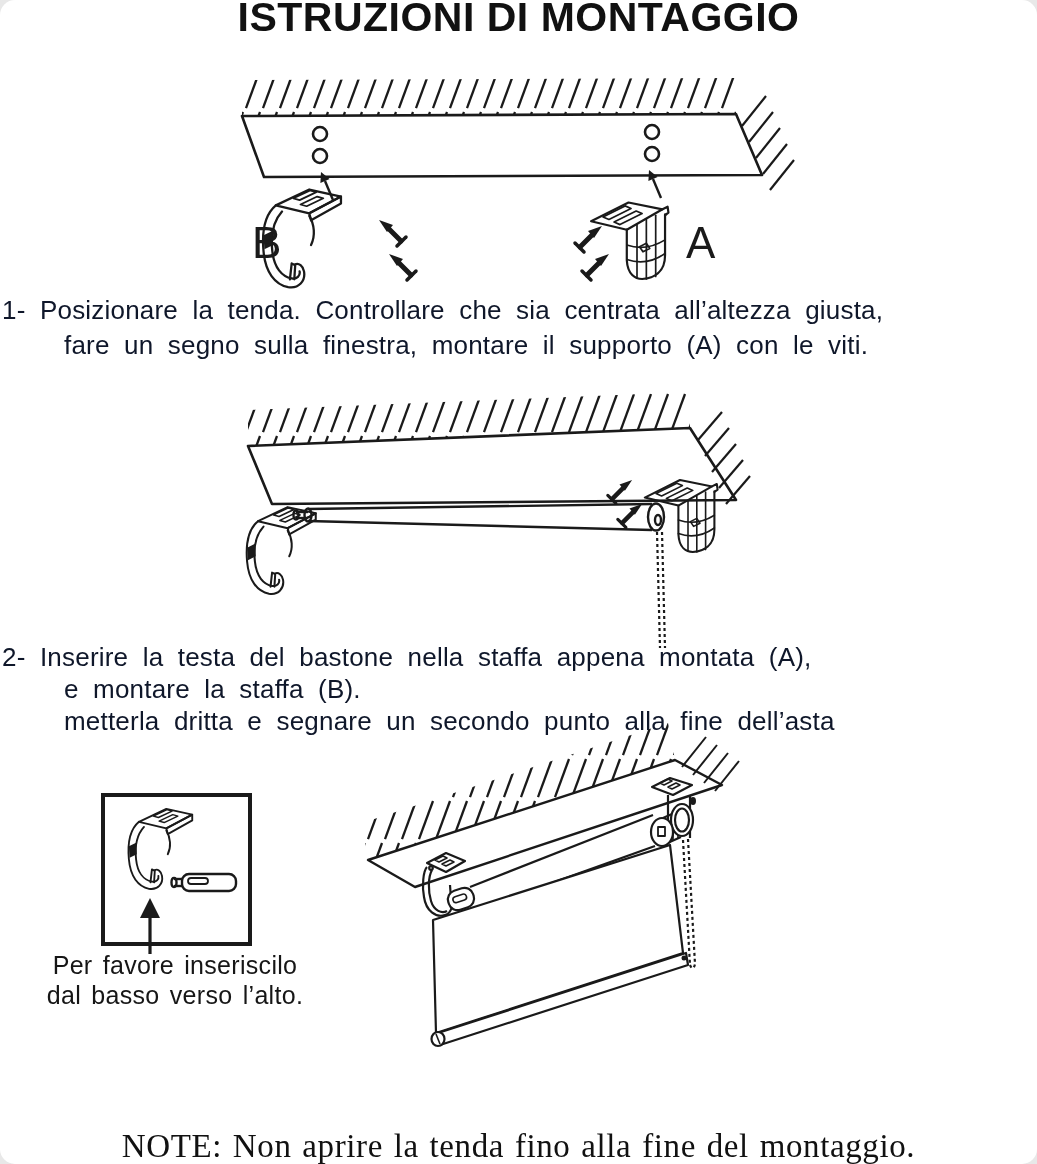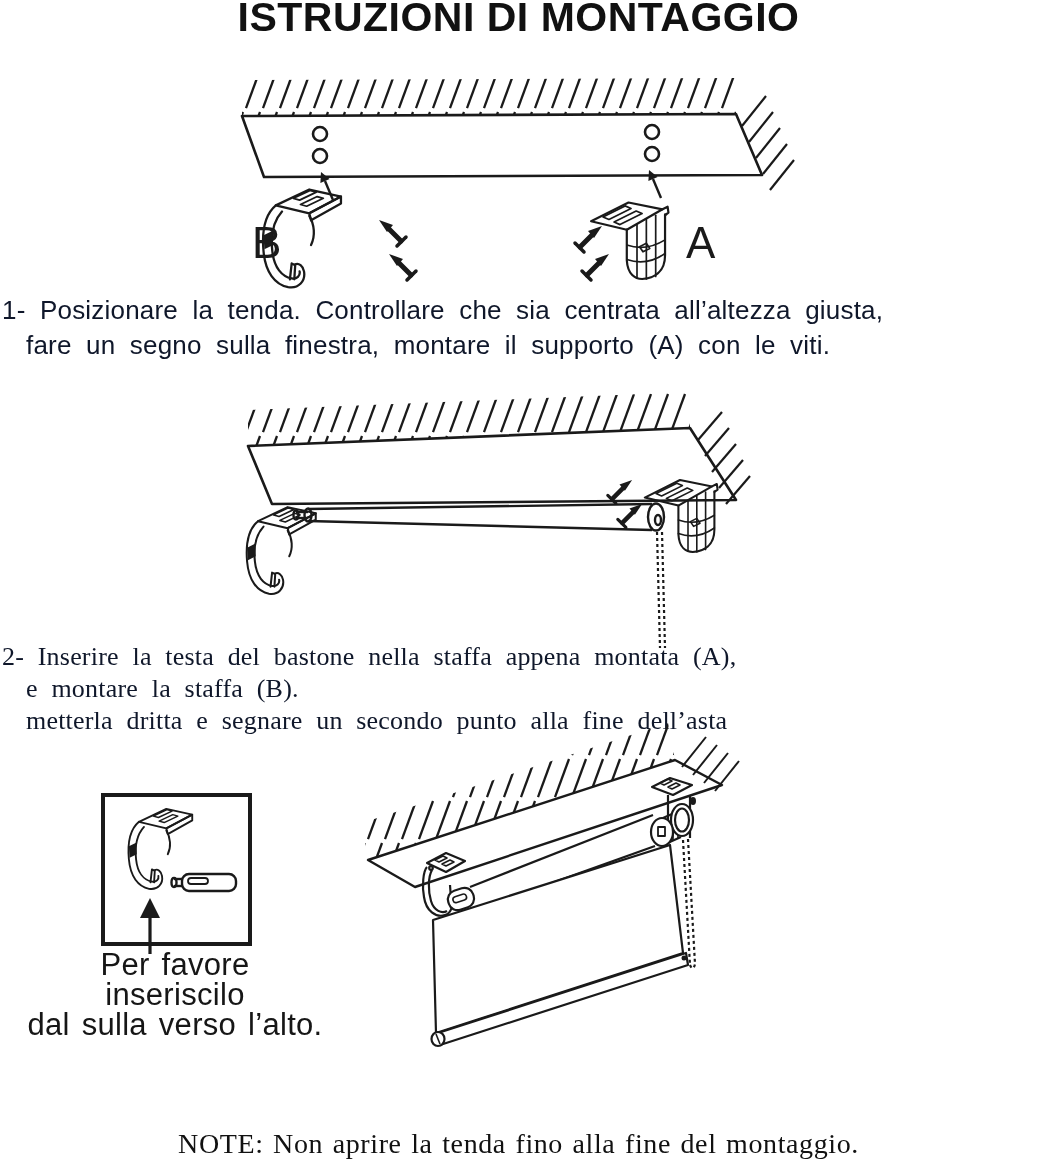--- a/index.html
+++ b/index.html
@@ -4,42 +4,43 @@
 <style>
   html,body{margin:0;padding:0;background:#e8e8e8;}
   .page{
     position:relative;
     width:1037px;height:1164px;
     background:#ffffff;
     overflow:hidden;
     font-family:"Liberation Sans",sans-serif;
     color:#141414;
     margin:0 auto;
+    border-radius:15px;
   }
   .title{
     position:absolute;top:-6px;left:0;right:0;
     margin:0;text-align:center;
     font-size:41px;font-weight:bold;letter-spacing:0.5px;
     color:#111;
   }
   .fig{position:absolute;}
   .step{position:absolute;left:2px;white-space:nowrap;font-size:26px;letter-spacing:0.2px;word-spacing:7px;color:#0f172a;}
   .step .sline{line-height:35px;}
-  .step2 .sline{line-height:32px;font-family:Liberation Serif, serif;}
-  .ind{margin-left:24px;}
+  .step2 .sline{line-height:32px;}
+  .ind{margin-left:62px;}
   .inset-caption{
     position:absolute;left:25px;top:950px;width:300px;
-    text-align:center;font-size:31px;line-height:30px;
+    text-align:center;font-size:25px;line-height:30px;
     letter-spacing:0.3px;word-spacing:3px;color:#161616;
   }
   .note{
     position:absolute;left:0;right:0;top:1128px;
     text-align:center;
     font-family:"Liberation Serif",serif;
-    font-size:28px;letter-spacing:0.6px;word-spacing:2px;
+    font-size:33px;letter-spacing:0.6px;word-spacing:2px;
     color:#111;
   }
   svg{overflow:visible;}
   text.blabel{font-family:"Liberation Sans",sans-serif;font-size:44px;fill:#1a1a1a;}
 </style>
 </head>
 <body>
 
 <div class="page">
 
@@ -176,21 +177,21 @@
       <ellipse cx="82" cy="92.5" rx="2.5" ry="4.5"></ellipse>
     </g>
     <g>
       <polygon points="58,108 48,128 68,128" fill="#1a1a1a"></polygon>
       <line x1="58" y1="128" x2="58" y2="164" stroke="#1a1a1a" stroke-width="3.2"></line>
     </g>
   </svg>
 
   <div class="inset-caption">
     <div>Per favore inseriscilo</div>
-    <div>dal sulla verso l’alto.</div>
+    <div>dal basso verso l’alto.</div>
   </div>
 
   <svg class="fig" style="left:350px;top:715px" width="440" height="350" viewBox="0 0 440 350">
     <polygon points="12,108 318,8 325,45 18,145" fill="url(#hatch)"></polygon>
     <polygon points="18,145 325,45 372,70 65,172" fill="#ffffff" stroke="#1a1a1a" stroke-width="2.4" stroke-linejoin="round"></polygon>
     <g stroke="#1a1a1a" stroke-width="2">
       <line x1="332" y1="52" x2="356" y2="22"></line>
       <line x1="343" y1="60" x2="367" y2="30"></line>
       <line x1="354" y1="68" x2="378" y2="38"></line>
       <line x1="365" y1="76" x2="389" y2="46"></line>

